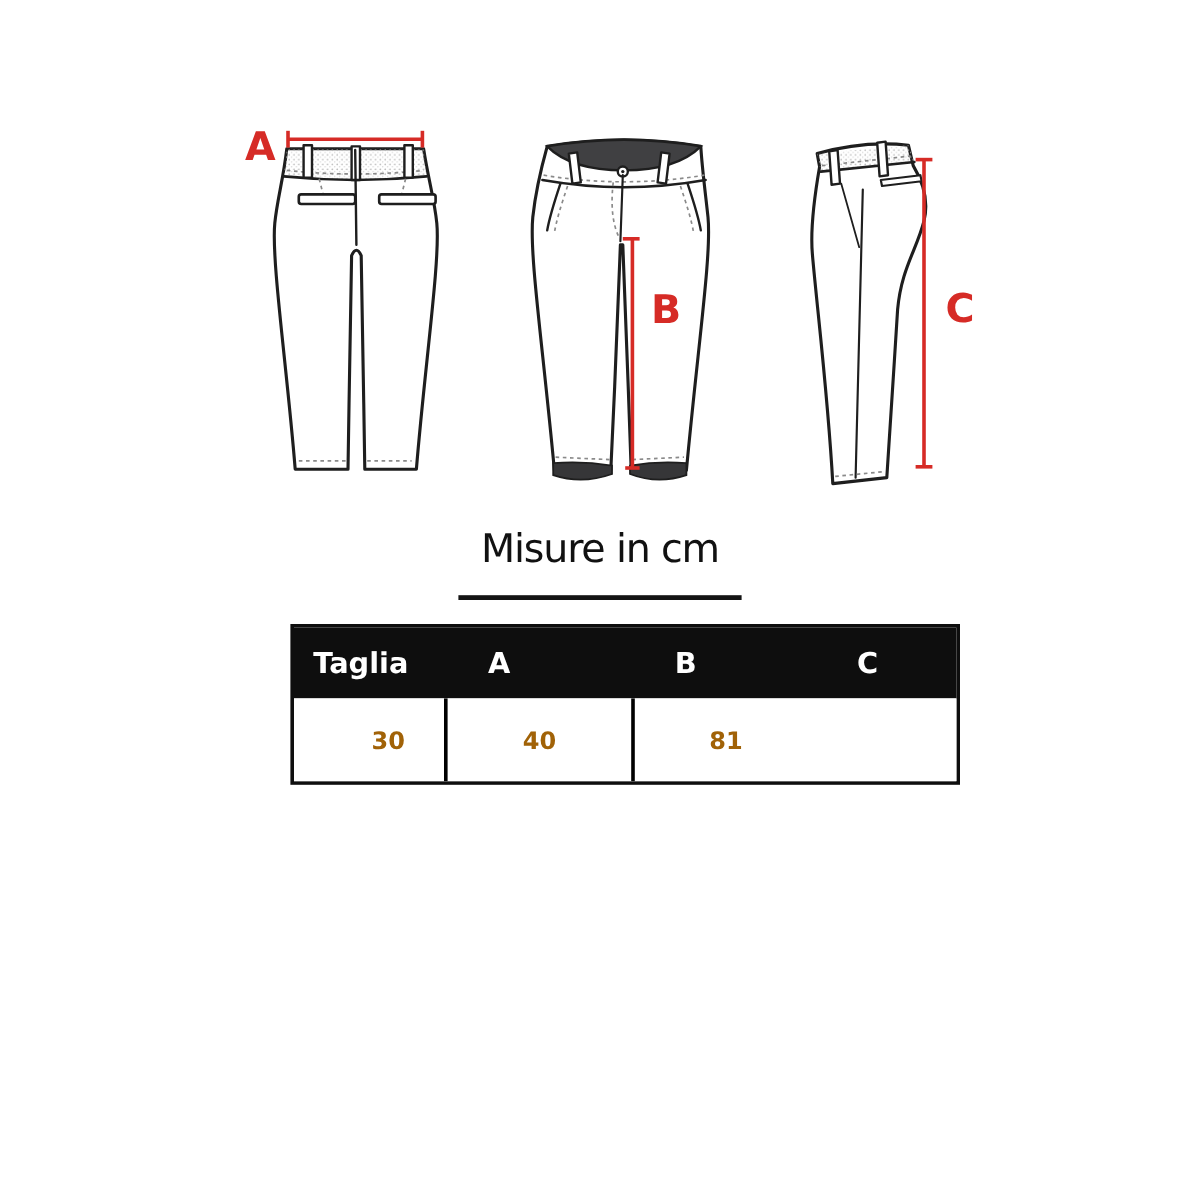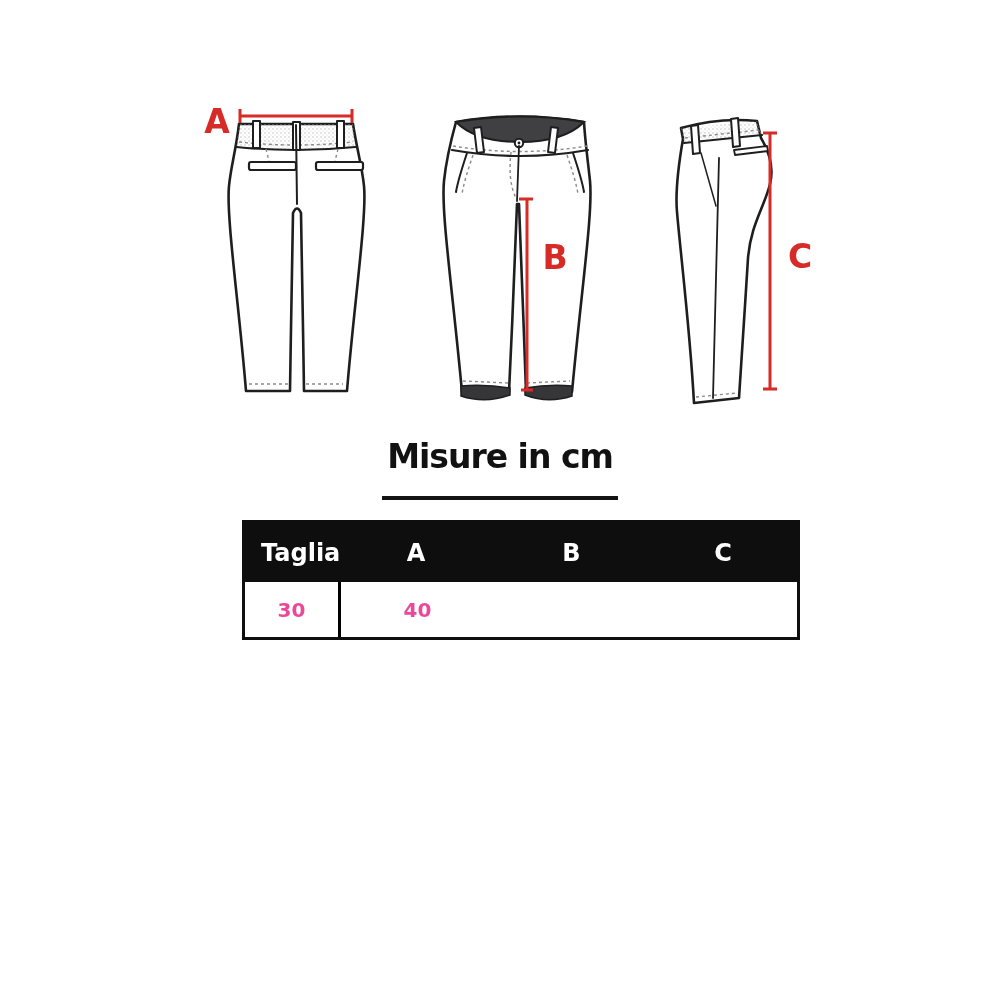--- a/index.html
+++ b/index.html
@@ -4,32 +4,32 @@
 <style>
   html,body{margin:0;padding:0;background:#ffffff;}
   .canvas{
     position:relative;width:1000px;height:1000px;background:#ffffff;overflow:hidden;
     font-family:"DejaVu Sans","Liberation Sans",sans-serif;
   }
   .diagrams-svg{position:absolute;left:0;top:0;}
   .chart-title{
     position:absolute;left:380px;top:437px;width:240px;
     text-align:center;white-space:nowrap;
-    font-size:33px;font-weight:bold;letter-spacing:-1px;color:#111111;
+    font-size:33px;font-weight:normal;letter-spacing:-1px;color:#111111;
   }
   .title-underline{
     position:absolute;left:382px;top:496px;width:236px;height:4px;background:#141414;
   }
   .size-table{
     position:absolute;left:242px;top:520px;width:558px;
     border:3px solid #0e0e0e;box-sizing:border-box;background:#ffffff;
   }
   .t-row{display:grid;grid-template-columns:93px 156px 155px 1fr;text-align:right;}
   .t-head{background:#0e0e0e;color:#ffffff;height:59px;}
-  .t-body{background:#ffffff;color:#ec4899;height:55px;}
+  .t-body{background:#ffffff;color:#a16207;height:69px;padding-left:32px;}
   .t-cell{
     display:flex;align-items:center;justify-content:center;
     font-weight:bold;font-size:24px;box-sizing:border-box;
   }
   .t-head .t-cell-first{justify-content:flex-start;padding-left:16px;}
   .t-body .t-cell{font-size:20px;border-left:3px solid #000000;}
   .t-body .t-cell-first{border-left:none;}
   .ink{stroke:#1e1e1e;fill:none;stroke-linecap:round;stroke-linejoin:round;}
   .fillwhite{fill:#ffffff;}
   .stitch{stroke:#8a8a8a;stroke-width:1.4;fill:none;stroke-dasharray:3 3;}
@@ -154,16 +154,17 @@
   <div class="size-table">
     <div class="t-row t-head">
       <div class="t-cell t-cell-first">Taglia</div>
       <div class="t-cell">A</div>
       <div class="t-cell">B</div>
       <div class="t-cell">C</div>
     </div>
     <div class="t-row t-body">
       <div class="t-cell t-cell-first">30</div>
       <div class="t-cell">40</div>
+      <div class="t-cell">81</div>
     </div>
   </div>
 
 </div>
 
 </body></html>

